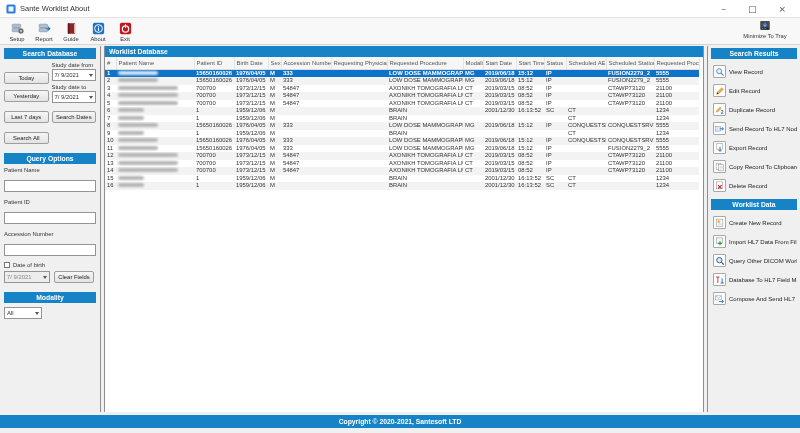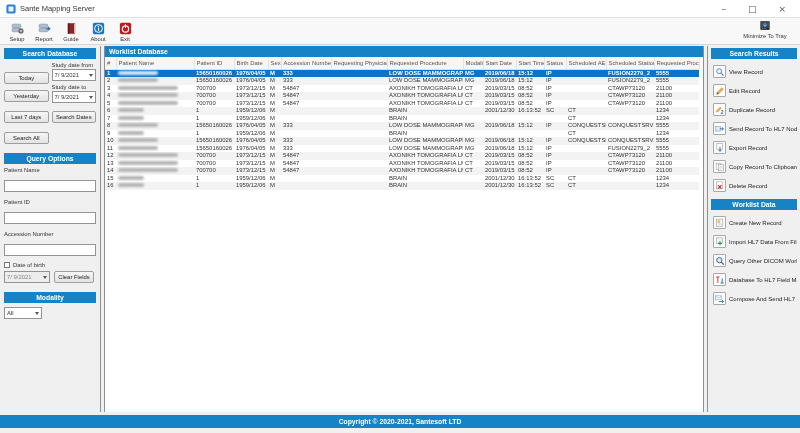--- a/index.html
+++ b/index.html
@@ -71,21 +71,21 @@
 </head>
 <body>
 
 <div class="titlebar">
   <span class="app-ic">
       <svg viewBox="0 0 12 12">
         <rect x="0.5" y="0.5" width="11" height="11" rx="2" fill="#2b7fd4"></rect>
         <rect x="3" y="3" width="6" height="6" fill="#fff" opacity="0.9"></rect>
       </svg>
     </span>
-  <span class="wtitle">Sante Mapping Server</span>
+  <span class="wtitle">Sante Worklist About</span>
   <span class="wcontrols">
     <span class="wc">–</span>
     <span class="wc">□</span>
     <span class="wc">×</span>
   </span>
 </div>
 
 <div class="toolbar">
   <div class="tb-group">
       <div class="tbtn">

